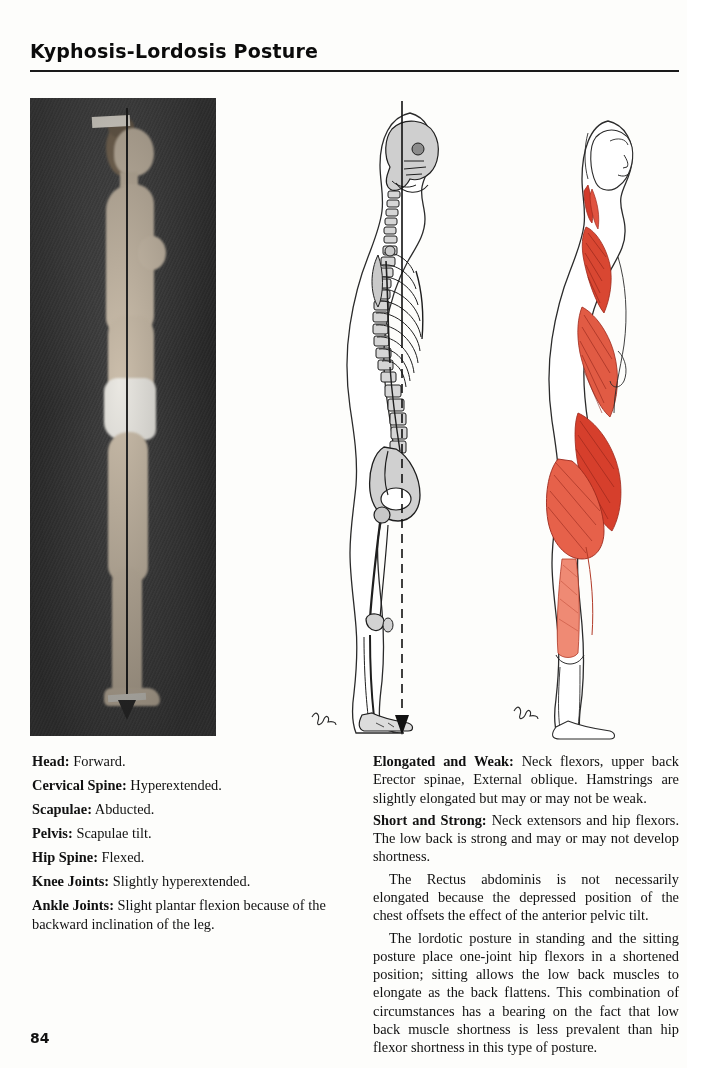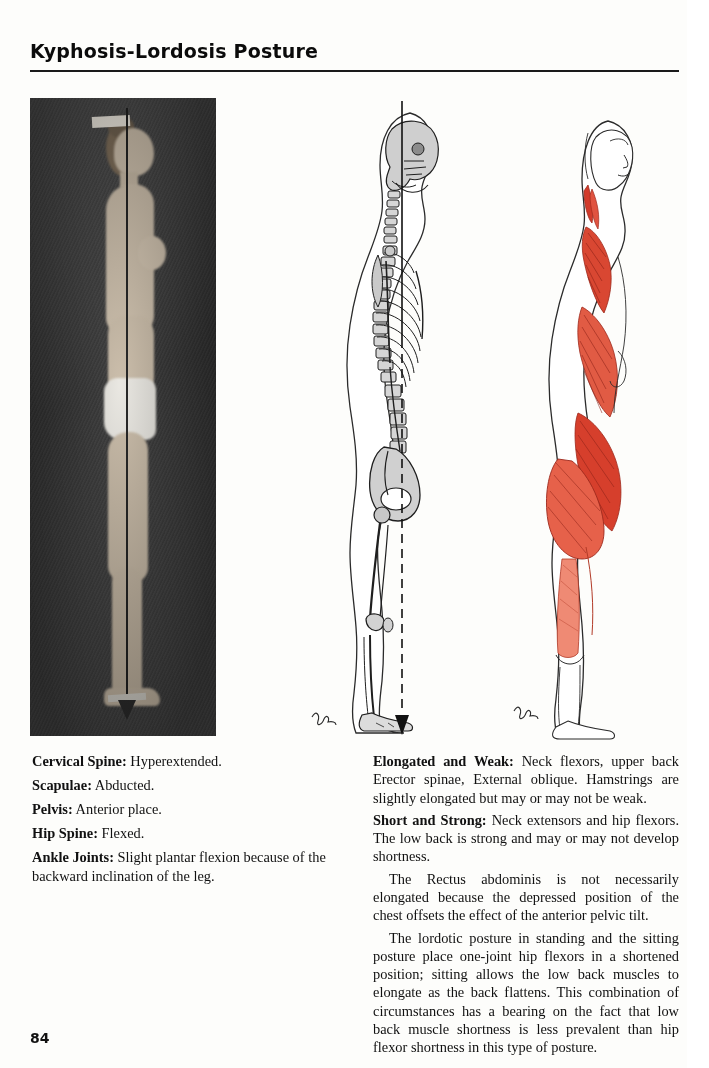--- a/index.html
+++ b/index.html
@@ -395,34 +395,42 @@
 
         <path d="M14,604 c4,-8 8,-2 6,4 c-2,6 4,4 6,-2 c2,-5 6,-2 4,3 c4,-1 8,0 8,3" fill="none" stroke="#2b2b2b" stroke-width="1.1"></path>
       </svg>
     </div>
   </div>
 
   <div class="columns">
 
     <div class="col-left">
       <p class="entry">
+        <span class="lbl">Head:</span>
+        <span>Forward.</span>
+      </p>
+      <p class="entry">
         <span class="lbl">Cervical Spine:</span>
         <span>Hyperextended.</span>
       </p>
       <p class="entry">
         <span class="lbl">Scapulae:</span>
         <span>Abducted.</span>
       </p>
       <p class="entry">
         <span class="lbl">Pelvis:</span>
-        <span>Anterior place.</span>
+        <span>Scapulae tilt.</span>
       </p>
       <p class="entry">
         <span class="lbl">Hip Spine:</span>
         <span>Flexed.</span>
+      </p>
+      <p class="entry">
+        <span class="lbl">Knee Joints:</span>
+        <span>Slightly hyperextended.</span>
       </p>
       <p class="entry">
         <span class="lbl">Ankle Joints:</span>
         <span>Slight plantar flexion because of the backward inclination of the leg.</span>
       </p>
     </div>
 
     <div class="col-right">
       <p class="para">
         <span class="lbl">Elongated and Weak:</span>

